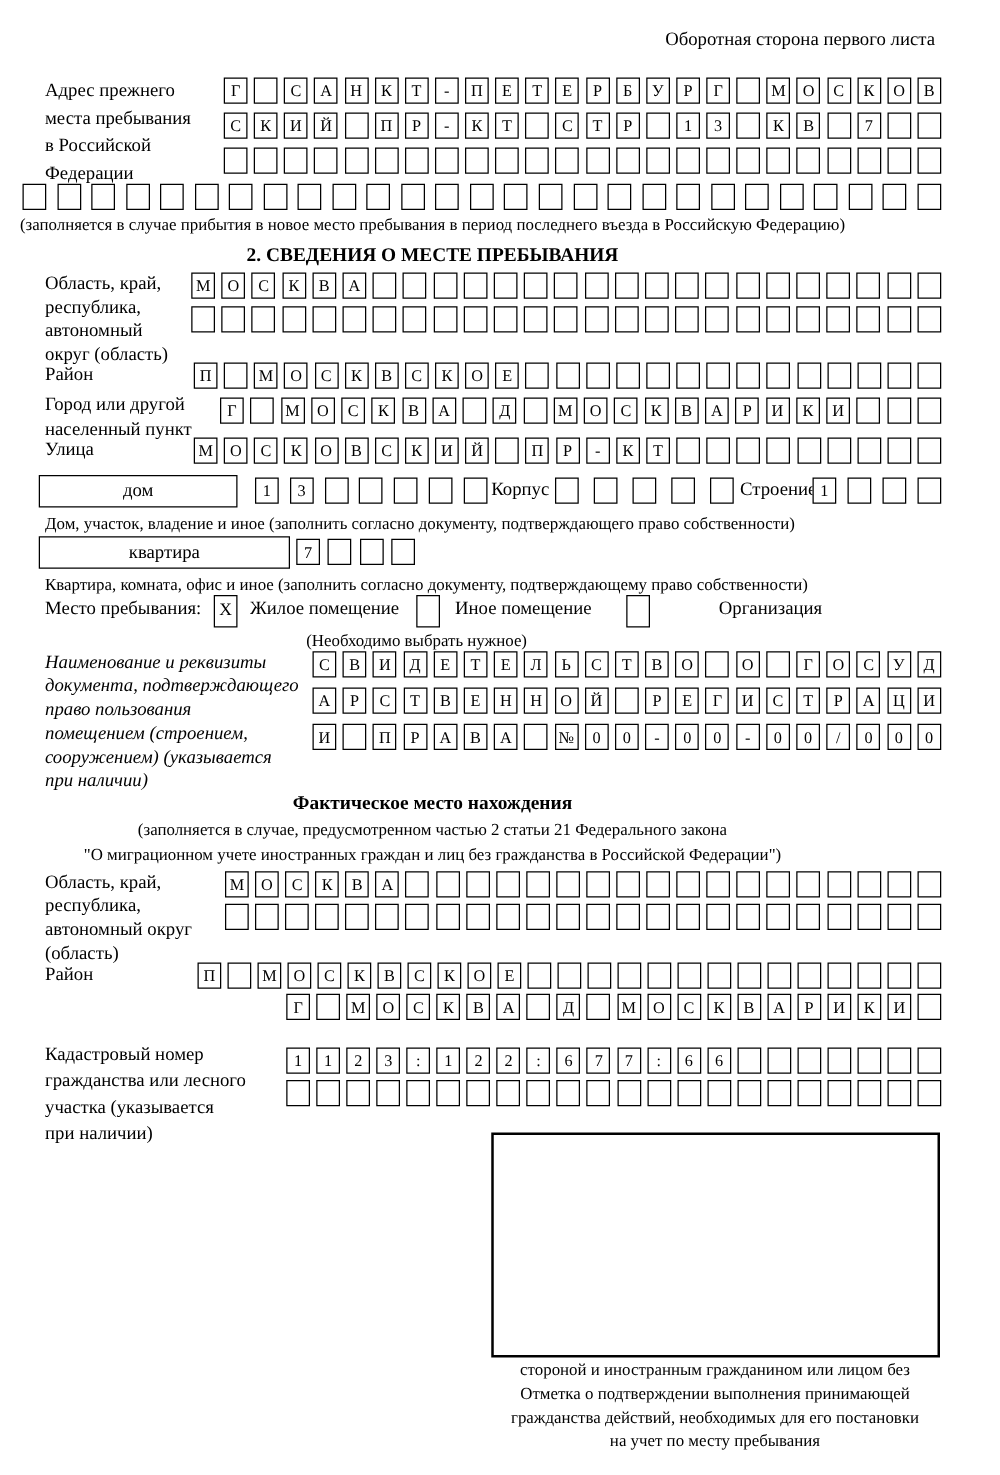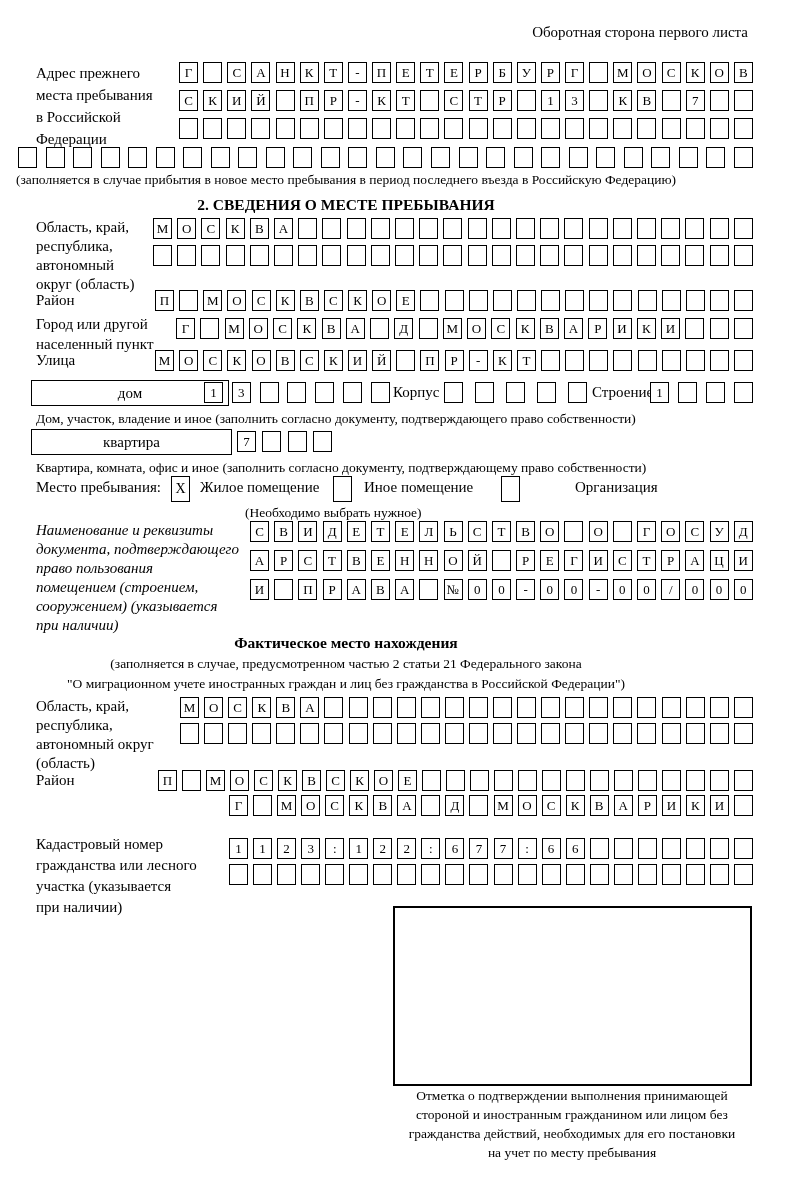--- a/index.html
+++ b/index.html
@@ -289,21 +289,21 @@
       <span class="cell"></span>
       <span class="cell"></span>
       <span class="cell"></span>
       <span class="cell"></span>
       <span class="cell"></span>
       <span class="cell"></span>
       <span class="cell"></span>
       <span class="cell"></span>
     </div>
 
-  <div class="widebox" style="left:31px;top:380px;width:198px;">дом</div>
+  <div class="widebox" style="left:31px;top:380px;width:159px;">дом</div>
   <div class="cellrow" style="left:204px;top:382px;width:186px;">
       <span class="cell">1</span>
       <span class="cell">3</span>
       <span class="cell"></span>
       <span class="cell"></span>
       <span class="cell"></span>
       <span class="cell"></span>
       <span class="cell"></span>
     </div>
   <div class="lbl" style="left:393px;top:384px;">Корпус</div>
@@ -586,19 +586,19 @@
       <span class="cell"></span>
       <span class="cell"></span>
       <span class="cell"></span>
       <span class="cell"></span>
       <span class="cell"></span>
       <span class="cell"></span>
     </div>
 
   <div class="stampbox"></div>
   <div class="caption">
+    <div>стороной и иностранным гражданином или лицом без</div>
     <div>Отметка о подтверждении выполнения принимающей</div>
-    <div>стороной и иностранным гражданином или лицом без</div>
     <div>гражданства действий, необходимых для его постановки</div>
     <div>на учет по месту пребывания</div>
   </div>
 
 </div>
 
 </body></html>

